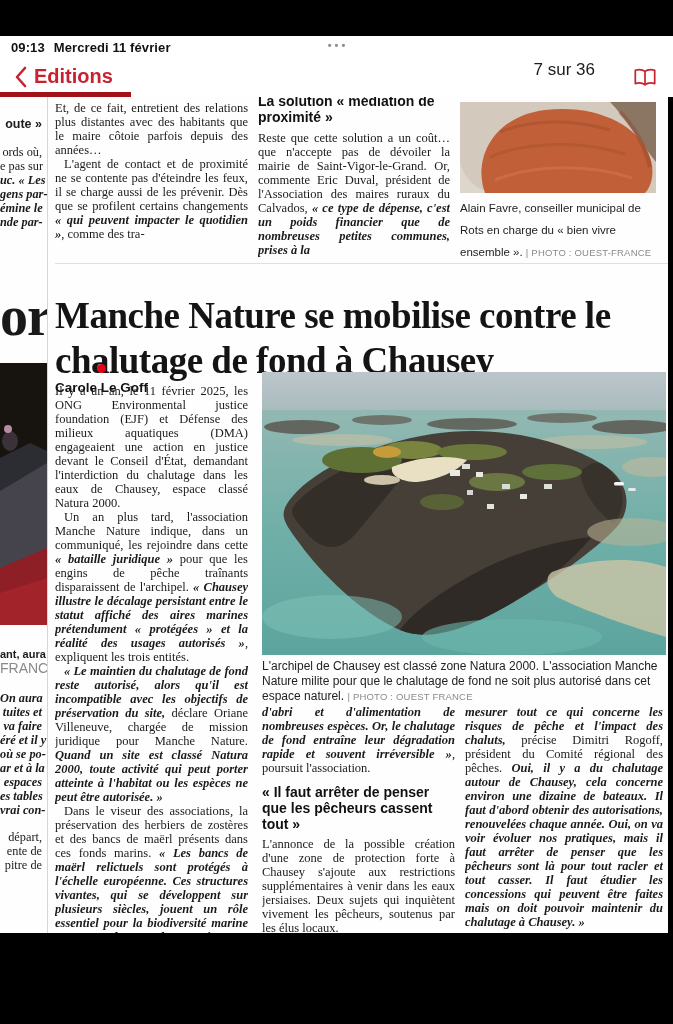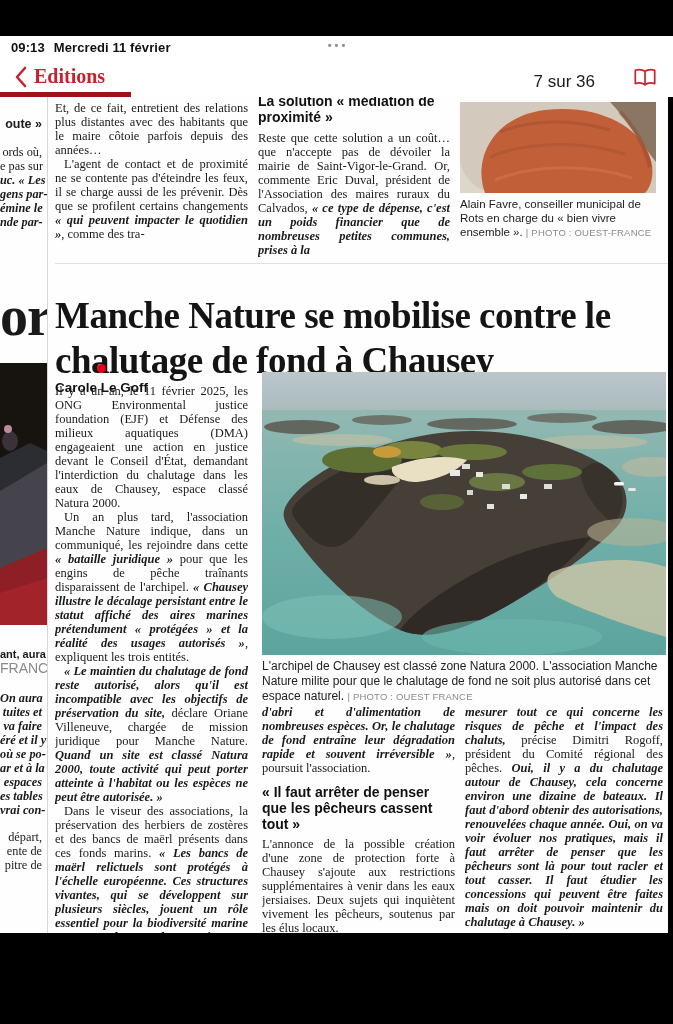--- a/index.html
+++ b/index.html
@@ -11,22 +11,22 @@
   .st-left{position:absolute;left:11px;top:4px;font-size:13px;font-weight:700;color:#111;letter-spacing:.1px;}
   .st-left .date{margin-left:9px;}
   .st-ellipsis{position:absolute;left:318px;top:3px;width:40px;text-align:center;
                color:#8e8e8e;font-size:11px;letter-spacing:3px;font-weight:700;}
   .st-right{position:absolute;right:10px;top:4px;display:flex;align-items:center;gap:5px;margin-top:34px;}
   .st-right .pct{font-size:12.5px;font-weight:500;color:#111;}
 
   
   .navbar{position:absolute;top:60px;left:0;width:673px;height:37px;background:#fff;}
   .back-btn{position:absolute;left:14px;top:5px;display:flex;align-items:center;gap:7px;cursor:pointer;}
-  .back-label{font-size:20px;font-weight:700;color:#c8222e;font-family:Liberation Serif, serif;}
-  .page-indicator{position:absolute;right:78px;top:12px;font-size:17px;color:#1c1c1e;}
+  .back-label{font-size:20px;font-weight:700;color:#c8222e;}
+  .page-indicator{position:absolute;right:78px;top:0;font-size:17px;color:#1c1c1e;}
   .book-btn{position:absolute;right:16px;top:7px;width:24px;height:22px;cursor:pointer;}
   .redbar{position:absolute;top:92px;left:0;width:131px;height:5px;background:#a31118;}
 
   
   .page{position:absolute;top:97px;left:0;width:668px;height:836px;background:#fefefe;overflow:hidden;}
 
   
   .left-strip{position:absolute;left:0;top:0;width:47px;height:836px;border-right:1px solid #d6d6d6;overflow:hidden;}
   .frag{text-align:right;padding-right:5px;white-space:nowrap;overflow:hidden;
         font-family:"Liberation Serif",serif;font-size:12.3px;line-height:14px;color:#1a1a1a;}
@@ -39,21 +39,21 @@
   .strip-photo{width:47px;height:262px;margin:8px 0 6px;}
 
   
   .para{margin:0;text-align:justify;color:#1a1a1a;
         font-family:Liberation Serif, serif;font-size:12.5px;line-height:14px;}
   .para .it{font-style:italic;font-weight:700;}
   .para.ind{text-indent:9px;}
   .para + .para{margin-top:0;}
   .subhead{font-family:"Liberation Sans",sans-serif;font-weight:700;font-size:14px;
            line-height:16px;color:#111;margin:9px 0 5px;text-align:left;}
-  .para.cap{font-family:"Liberation Sans",sans-serif;font-size:11.5px;line-height:14px;
+  .para.cap{font-family:"Liberation Sans",sans-serif;font-size:11.5px;line-height:22px;
             text-align:left;color:#222;}
   .para.cap .cred{color:#8a8a8a;font-size:9.5px;letter-spacing:.2px;}
 
   
   .top-col1{position:absolute;left:55px;top:4px;width:193px;height:164px;overflow:hidden;}
   .top-col2{position:absolute;left:258px;top:-4px;width:192px;height:172px;overflow:hidden;}
   .top-col2 .subhead{margin:0 0 6px;}
   .top-photo{position:absolute;left:460px;top:5px;width:196px;height:91px;overflow:hidden;}
   .top-caption{position:absolute;left:460px;top:100px;width:196px;}
 

